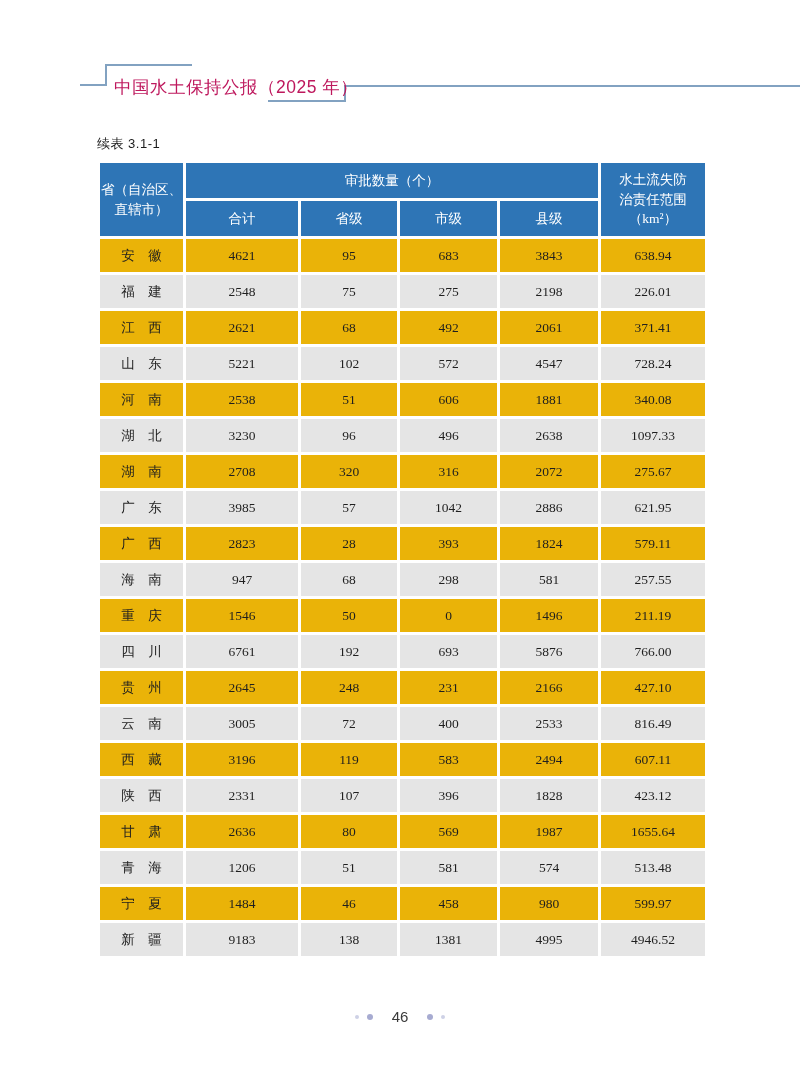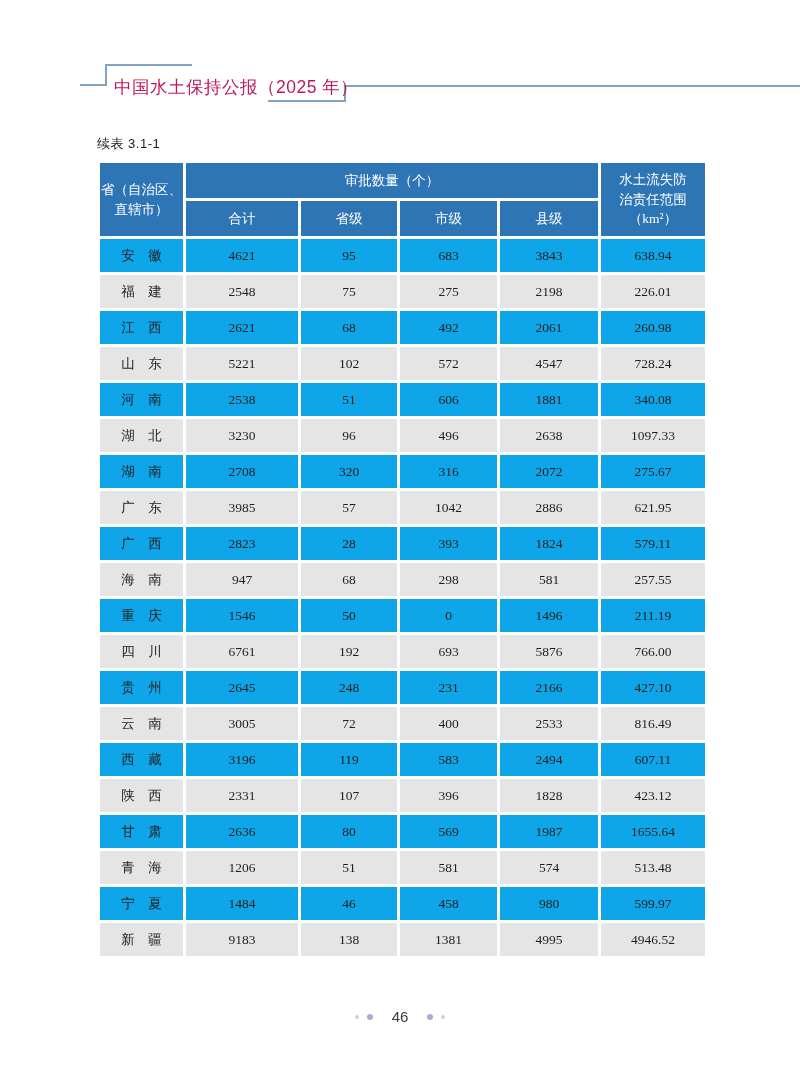--- a/index.html
+++ b/index.html
@@ -31,21 +31,21 @@
   }
   .report-table thead th{
     background:#2e75b6;color:#ffffff;font-weight:normal;
     font-size:13.5px;line-height:1.45;
   }
   .report-table thead tr{height:38px;}
   .report-table tbody tr{height:36px;}
   .report-table tbody td{
     font-size:13.5px;color:#1f1f1f;
   }
-  .row-odd td{background:#0ea5e9;}
+  .row-odd td{background:#eab308;}
   .row-even td{background:#e5e5e5;}
   .hdr-line{display:block;}
   
   .page-footer{
     position:absolute;left:0;top:1007px;width:100%;
     text-align:center;
   }
   .page-footer .num{
     font-size:15px;color:#3a3a3a;margin:0 12px;vertical-align:middle;
   }
@@ -114,21 +114,21 @@
         <td>275</td>
         <td>2198</td>
         <td>226.01</td>
       </tr>
       <tr class="row-odd">
         <td>江　西</td>
         <td>2621</td>
         <td>68</td>
         <td>492</td>
         <td>2061</td>
-        <td>260.98</td>
+        <td>371.41</td>
       </tr>
       <tr class="row-even">
         <td>山　东</td>
         <td>5221</td>
         <td>102</td>
         <td>572</td>
         <td>4547</td>
         <td>728.24</td>
       </tr>
       <tr class="row-odd">

